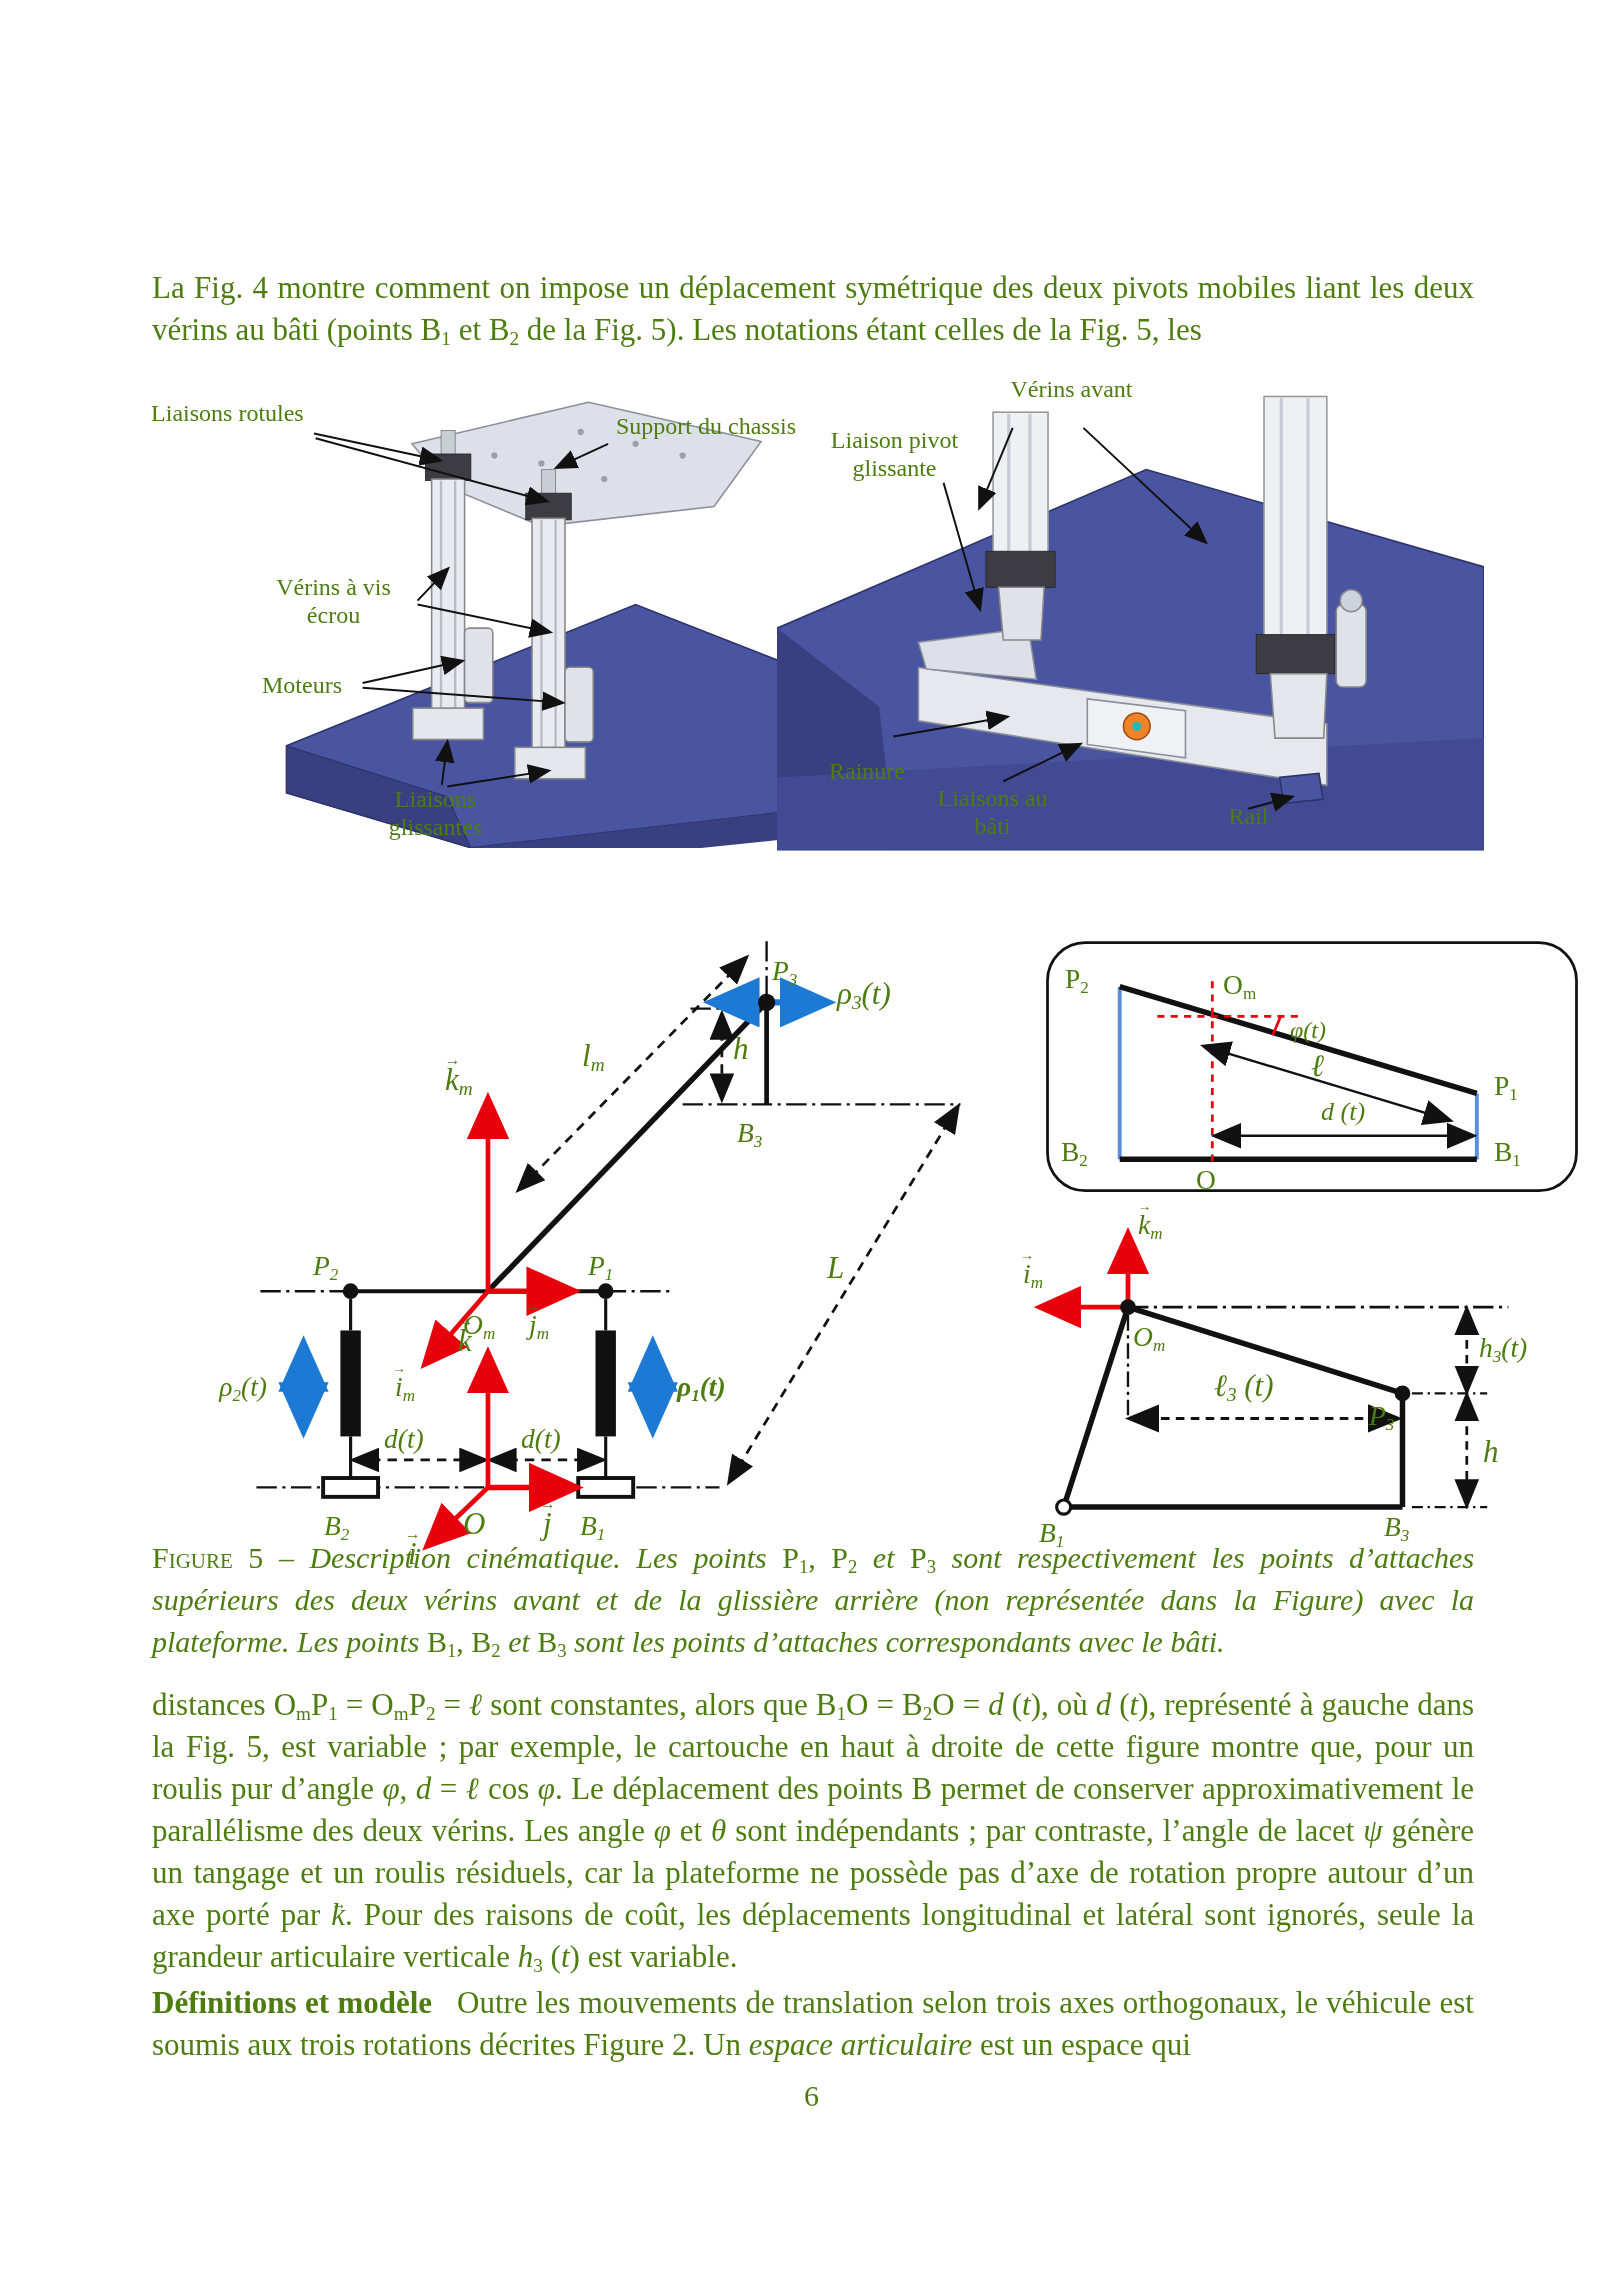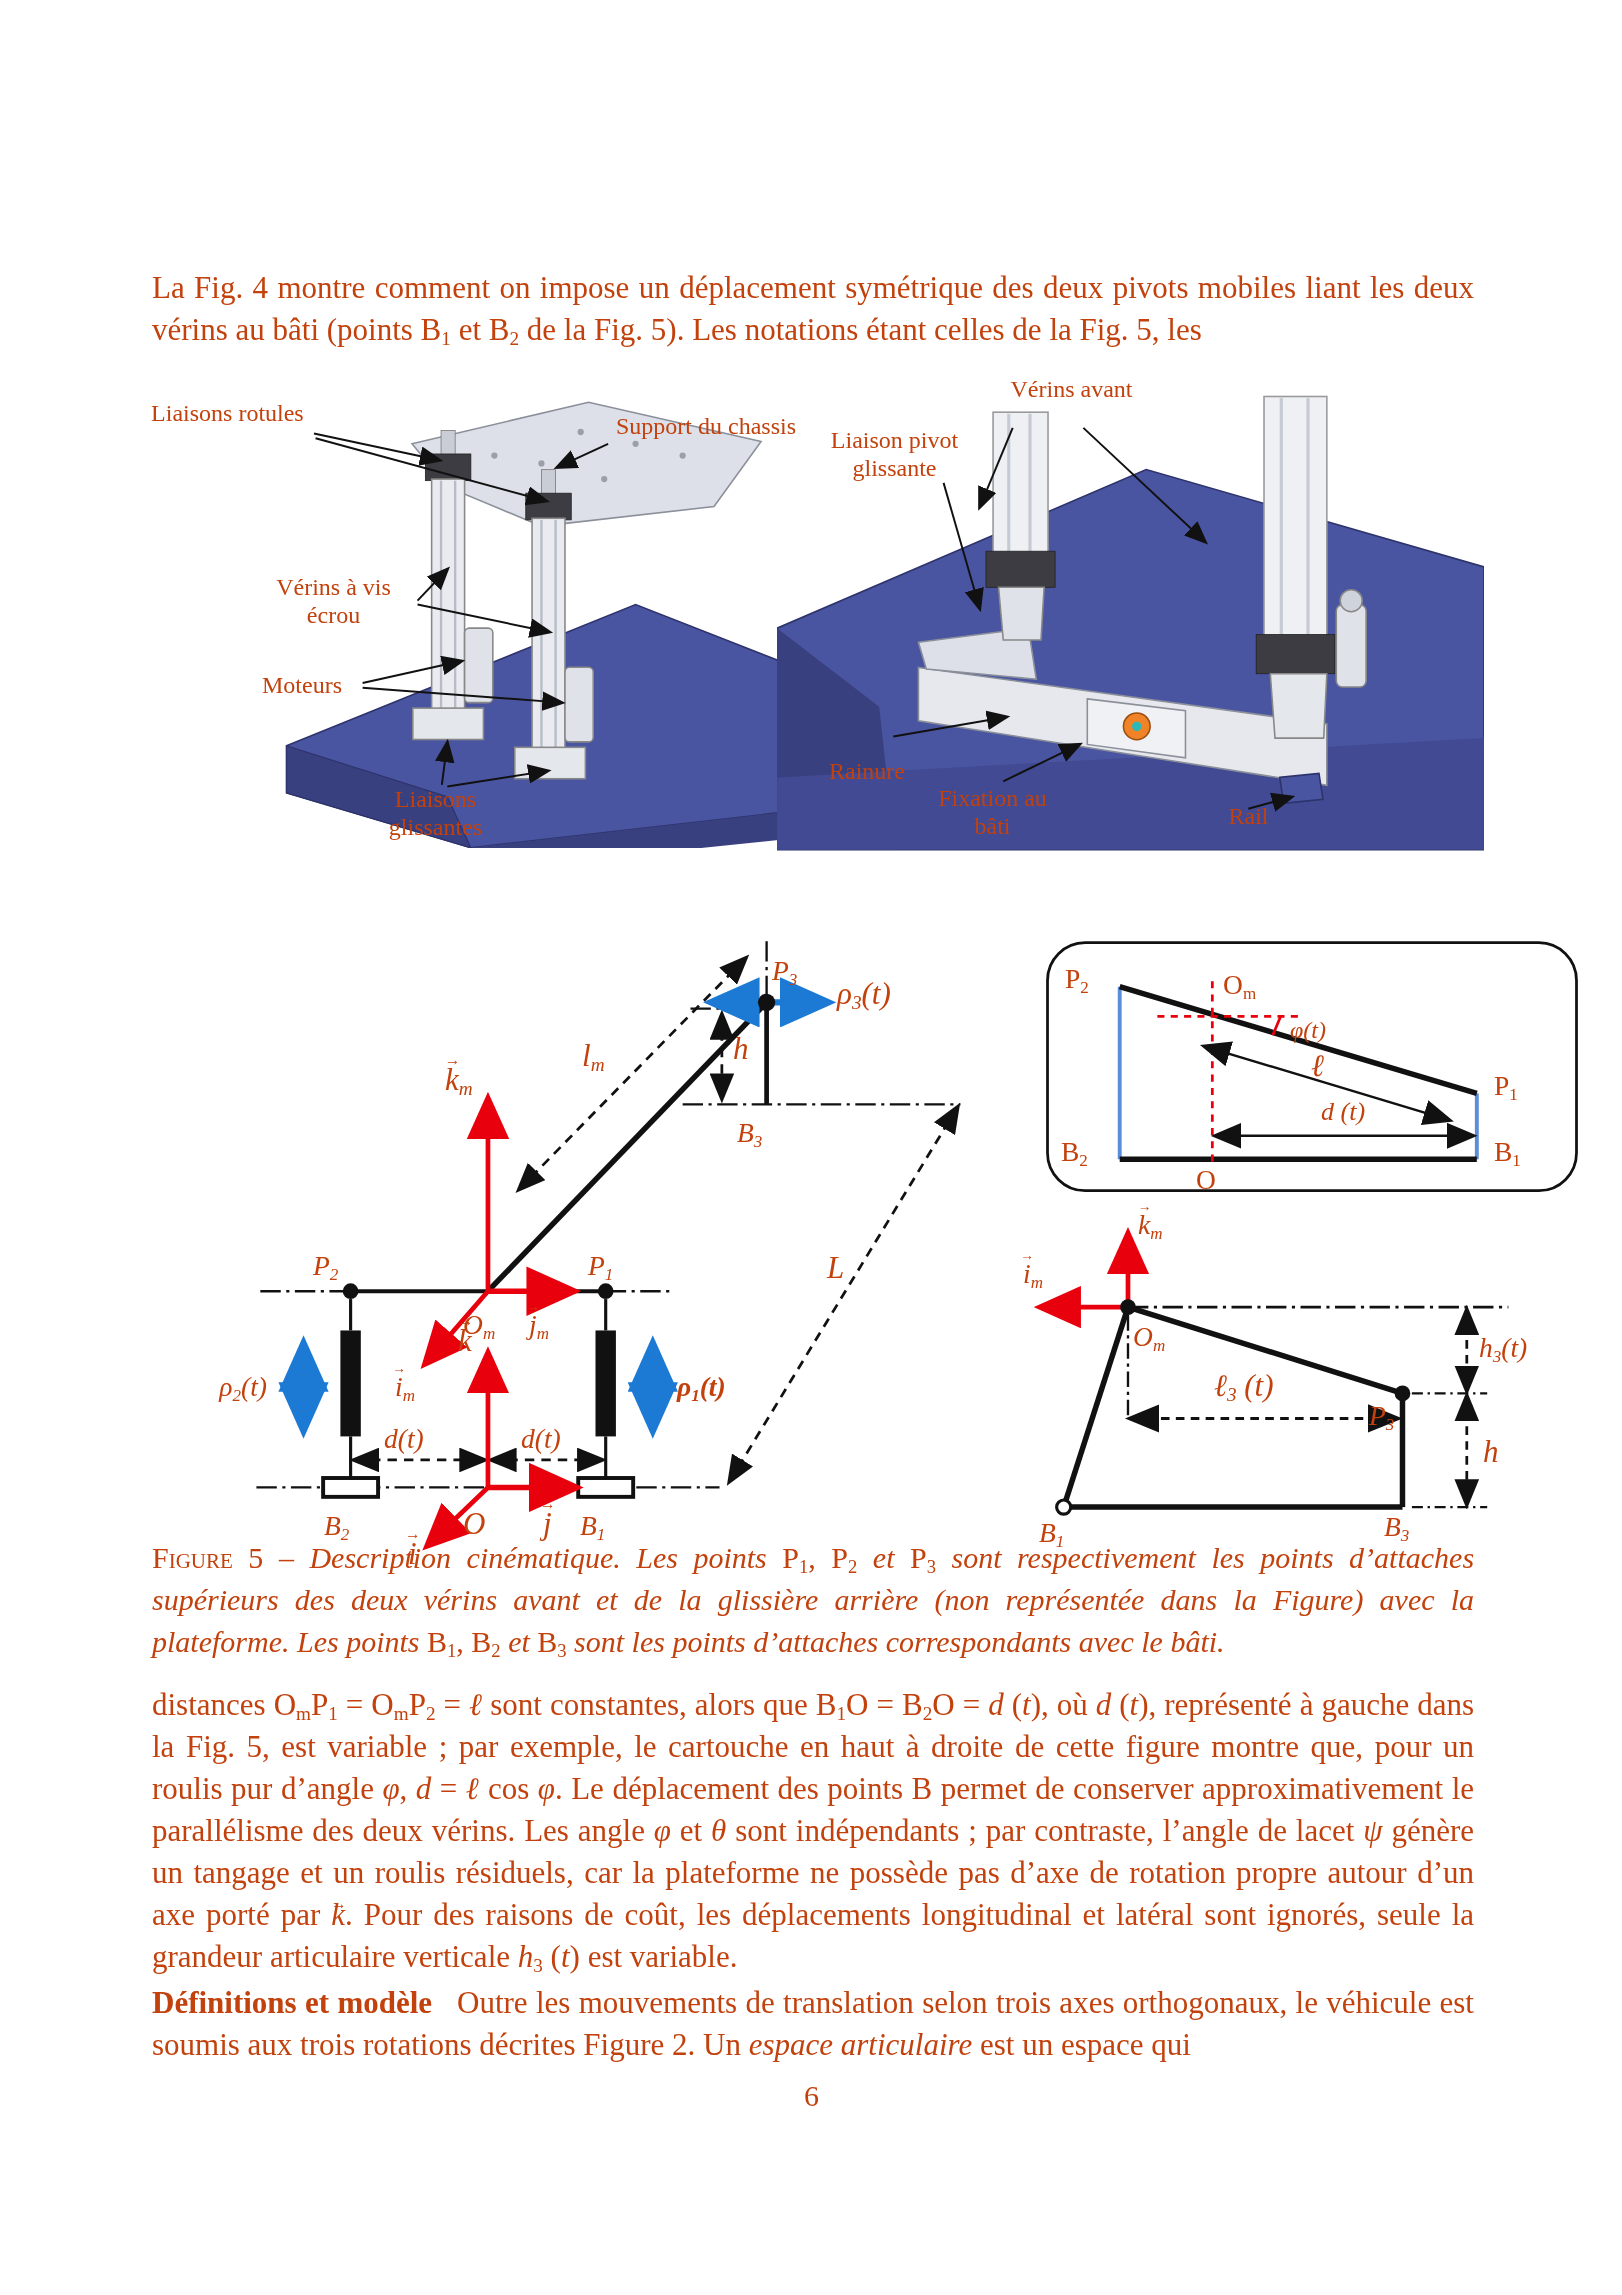--- a/index.html
+++ b/index.html
@@ -1,17 +1,17 @@
 <!DOCTYPE html>
 <html style="font-size:12.6px"><head>
 <meta charset="utf-8">
 <style>
   html,body{margin:0;padding:0;background:#888;}
   #page{position:relative;width:1623px;height:2295px;background:#ffffff;
-        font-family:"Liberation Serif",serif;color:#c2410c;overflow:hidden;}
+        font-family:"Liberation Serif",serif;color:#4d7c0f;overflow:hidden;}
   .para{position:absolute;left:152px;width:1322px;font-size:31px;line-height:42px;
         text-align:justify;}
   .caption-center{position:absolute;left:152px;width:1322px;font-size:30px;text-align:center;}
   .caption-just{position:absolute;left:152px;width:1322px;font-size:30px;line-height:42px;
         text-align:justify;}
   sub{font-size:0.62em;vertical-align:-0.28em;line-height:0;}
   .sc{font-variant:small-caps;}
   b{font-weight:bold;}
   .vec{position:relative;display:inline-block;font-style:italic;}
   .vec::before{content:"\2192";position:absolute;left:55%;transform:translateX(-50%);
@@ -126,21 +126,21 @@
 
     <div class="cadlab" style="left:7.9px;top:30px;width:157px;">Liaisons rotules</div>
     <div class="cadlab" style="left:471px;top:43px;width:188px;">Support du chassis</div>
     <div class="cadlab" style="left:110px;top:204px;width:165px;">Vérins à vis écrou</div>
     <div class="cadlab" style="left:102px;top:302px;width:118px;">Moteurs</div>
     <div class="cadlab" style="left:212px;top:416px;width:165px;">Liaisons glissantes</div>
 
     <div class="cadlab" style="left:848px;top:6.3px;width:165px;">Vérins avant</div>
     <div class="cadlab" style="left:663px;top:57px;width:181px;">Liaison pivot glissante</div>
     <div class="cadlab" style="left:671px;top:388px;width:110px;">Rainure</div>
-    <div class="cadlab" style="left:785px;top:415px;width:133px;">Fixation au bâti</div>
+    <div class="cadlab" style="left:785px;top:415px;width:133px;">Liaisons au bâti</div>
     <div class="cadlab" style="left:1068px;top:433px;width:79px;">Rail</div>
   </div>
 
 
   <div class="figwrap" style="left:181px;top:938px;width:1374px;height:628px;margin-left:32px;">
 
     <svg style="left:0;top:0;" width="754" height="624" viewBox="0 0 960 795">
       <defs>
         <marker id="f5k" markerWidth="11" markerHeight="9" refX="9" refY="4.5" orient="auto">
           <path d="M0,0 L11,4.5 L0,9 z" fill="#111"></path>

